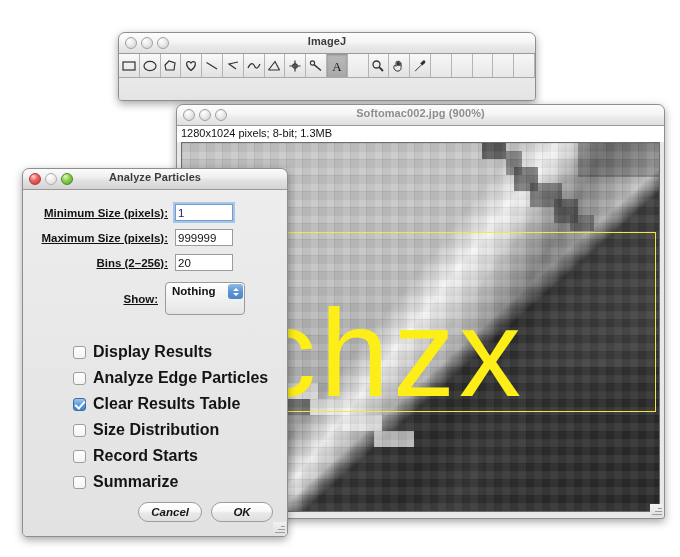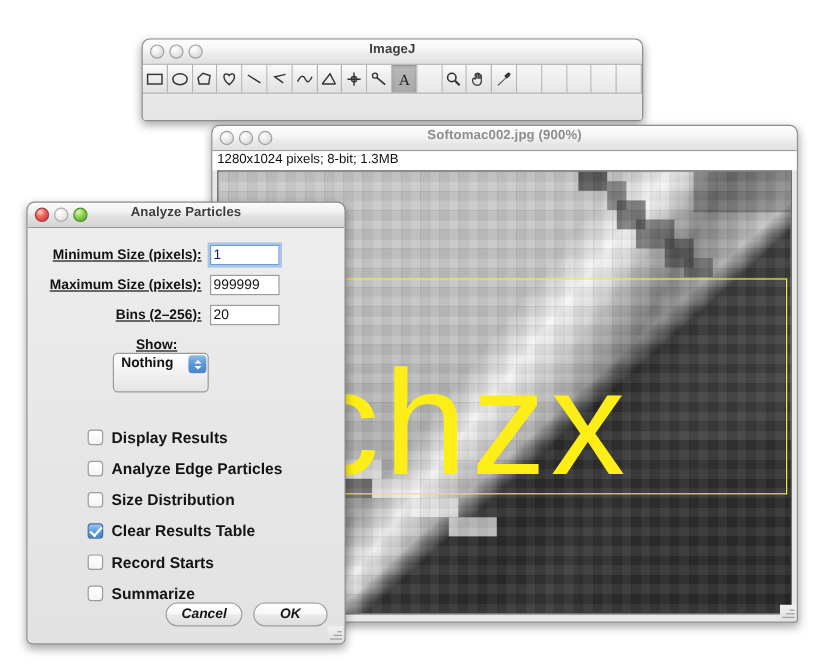--- a/index.html
+++ b/index.html
@@ -290,21 +290,20 @@
     box-shadow: 0 0 0 2px rgba(114,166,221,0.55);
     color: #1c1c7a;
   }
   .select-row {
     display: flex;
     align-items: center;
     justify-content: flex-end;
     padding-right: 42px;
     margin-top: 11px;
     margin-bottom: 24px;
-    flex-direction: column;
   }
   .popup {
     width: 80px;
     height: 33px;
     box-sizing: border-box;
     border: 1px solid #9a9a9a;
     border-radius: 4px;
     background: linear-gradient(to bottom, #ffffff 0%, #f2f2f2 48%, #e4e4e4 100%);
     position: relative;
     font-size: 11.5px;
@@ -355,21 +354,21 @@
   .checkbox.checked::after {
     content: "";
     position: absolute;
     left: 3px; top: 0px;
     width: 4px; height: 8px;
     border: solid #ffffff;
     border-width: 0 2px 2px 0;
     transform: rotate(42deg);
   }
   .check-label {
-    font-size: 13px;
+    font-size: 16px;
     font-weight: bold;
     color: #141414;
     white-space: nowrap;
   }
 
   .buttons {
     position: absolute;
     right: 14px;
     bottom: 14px;
     display: flex;
@@ -591,26 +590,26 @@
     <div class="checks">
       <div class="check-row">
         <div class="checkbox"></div>
         <span class="check-label">Display Results</span>
       </div>
       <div class="check-row">
         <div class="checkbox"></div>
         <span class="check-label">Analyze Edge Particles</span>
       </div>
       <div class="check-row">
+        <div class="checkbox checked"></div>
+        <span class="check-label">Clear Results Table</span>
+      </div>
+      <div class="check-row">
         <div class="checkbox"></div>
         <span class="check-label">Size Distribution</span>
-      </div>
-      <div class="check-row">
-        <div class="checkbox checked"></div>
-        <span class="check-label">Clear Results Table</span>
       </div>
       <div class="check-row">
         <div class="checkbox"></div>
         <span class="check-label">Record Starts</span>
       </div>
       <div class="check-row">
         <div class="checkbox"></div>
         <span class="check-label">Summarize</span>
       </div>
     </div>

